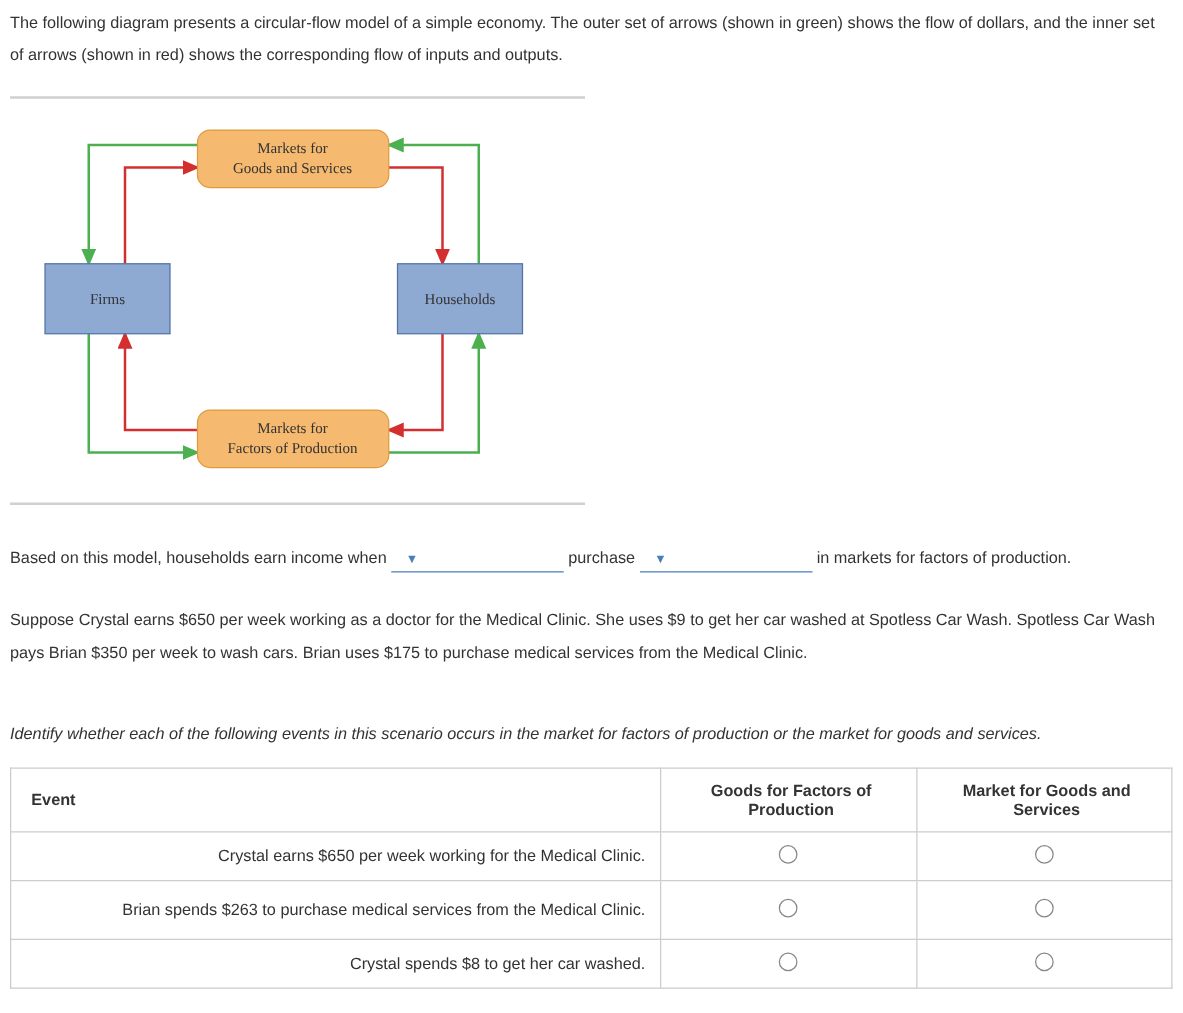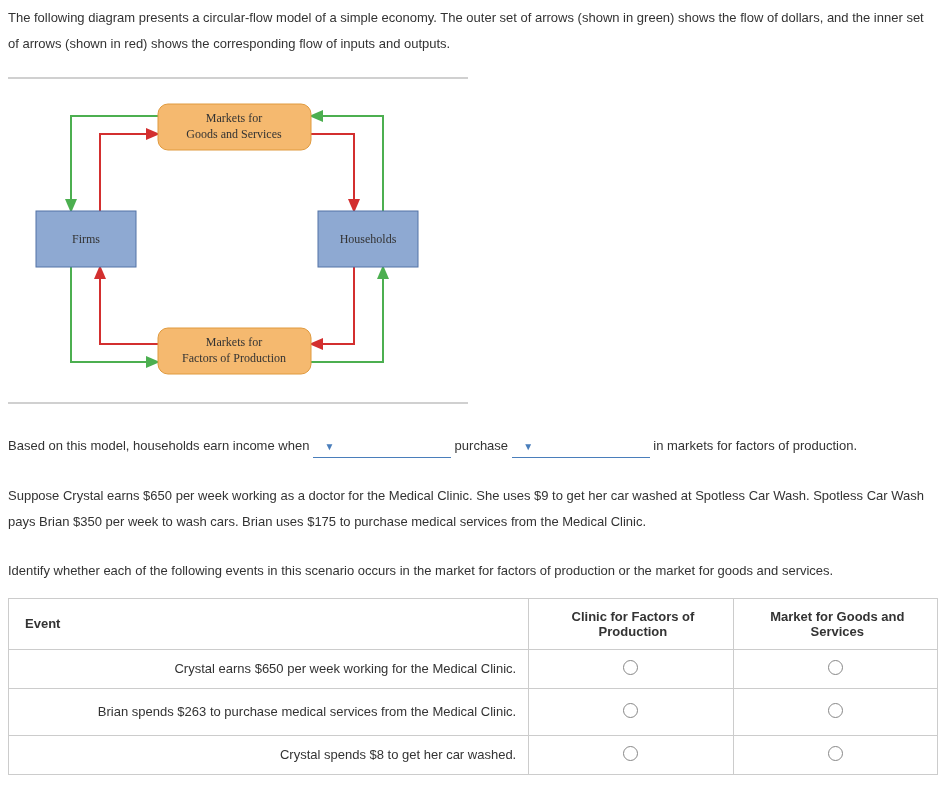--- a/index.html
+++ b/index.html
@@ -37,23 +37,24 @@
       cursor: pointer;
       position: relative;
     }
     .dropdown .arrow {
       color: #4a7ebb;
       font-size: 10px;
       margin-left: 4px;
     }
     .scenario {
       line-height: 2;
-      margin-bottom: 24px;
+      margin-bottom: 40px;
     }
     .instruction {
+      font-style: italic;
       line-height: 1.8;
       margin-bottom: 15px;
     }
     .events-table {
       width: 100%;
       border-collapse: collapse;
       border: 1px solid #ccc;
     }
     .events-table th, .events-table td {
       border: 1px solid #ccc;
@@ -142,21 +143,21 @@
 
 <div class="scenario">Suppose Crystal earns $650 per week working as a doctor for the Medical Clinic. She uses $9 to get her car washed at Spotless Car Wash. Spotless Car Wash pays Brian $350 per week to wash cars. Brian uses $175 to purchase medical services from the Medical Clinic.</div>
 
 <div class="instruction">Identify whether each of the following events in this scenario occurs in the market for factors of production or the market for goods and services.</div>
 
 <table class="events-table">
   <thead>
     <tr>
       <th style="width:56%">Event</th>
       <th class="center" style="width:22%">
-        <div>Clinic for Factors of</div>
+        <div>Goods for Factors of</div>
         <div>Production</div>
       </th>
       <th class="center" style="width:22%">
         <div>Market for Goods and</div>
         <div>Services</div>
       </th>
     </tr>
   </thead>
   <tbody>
     <tr>

